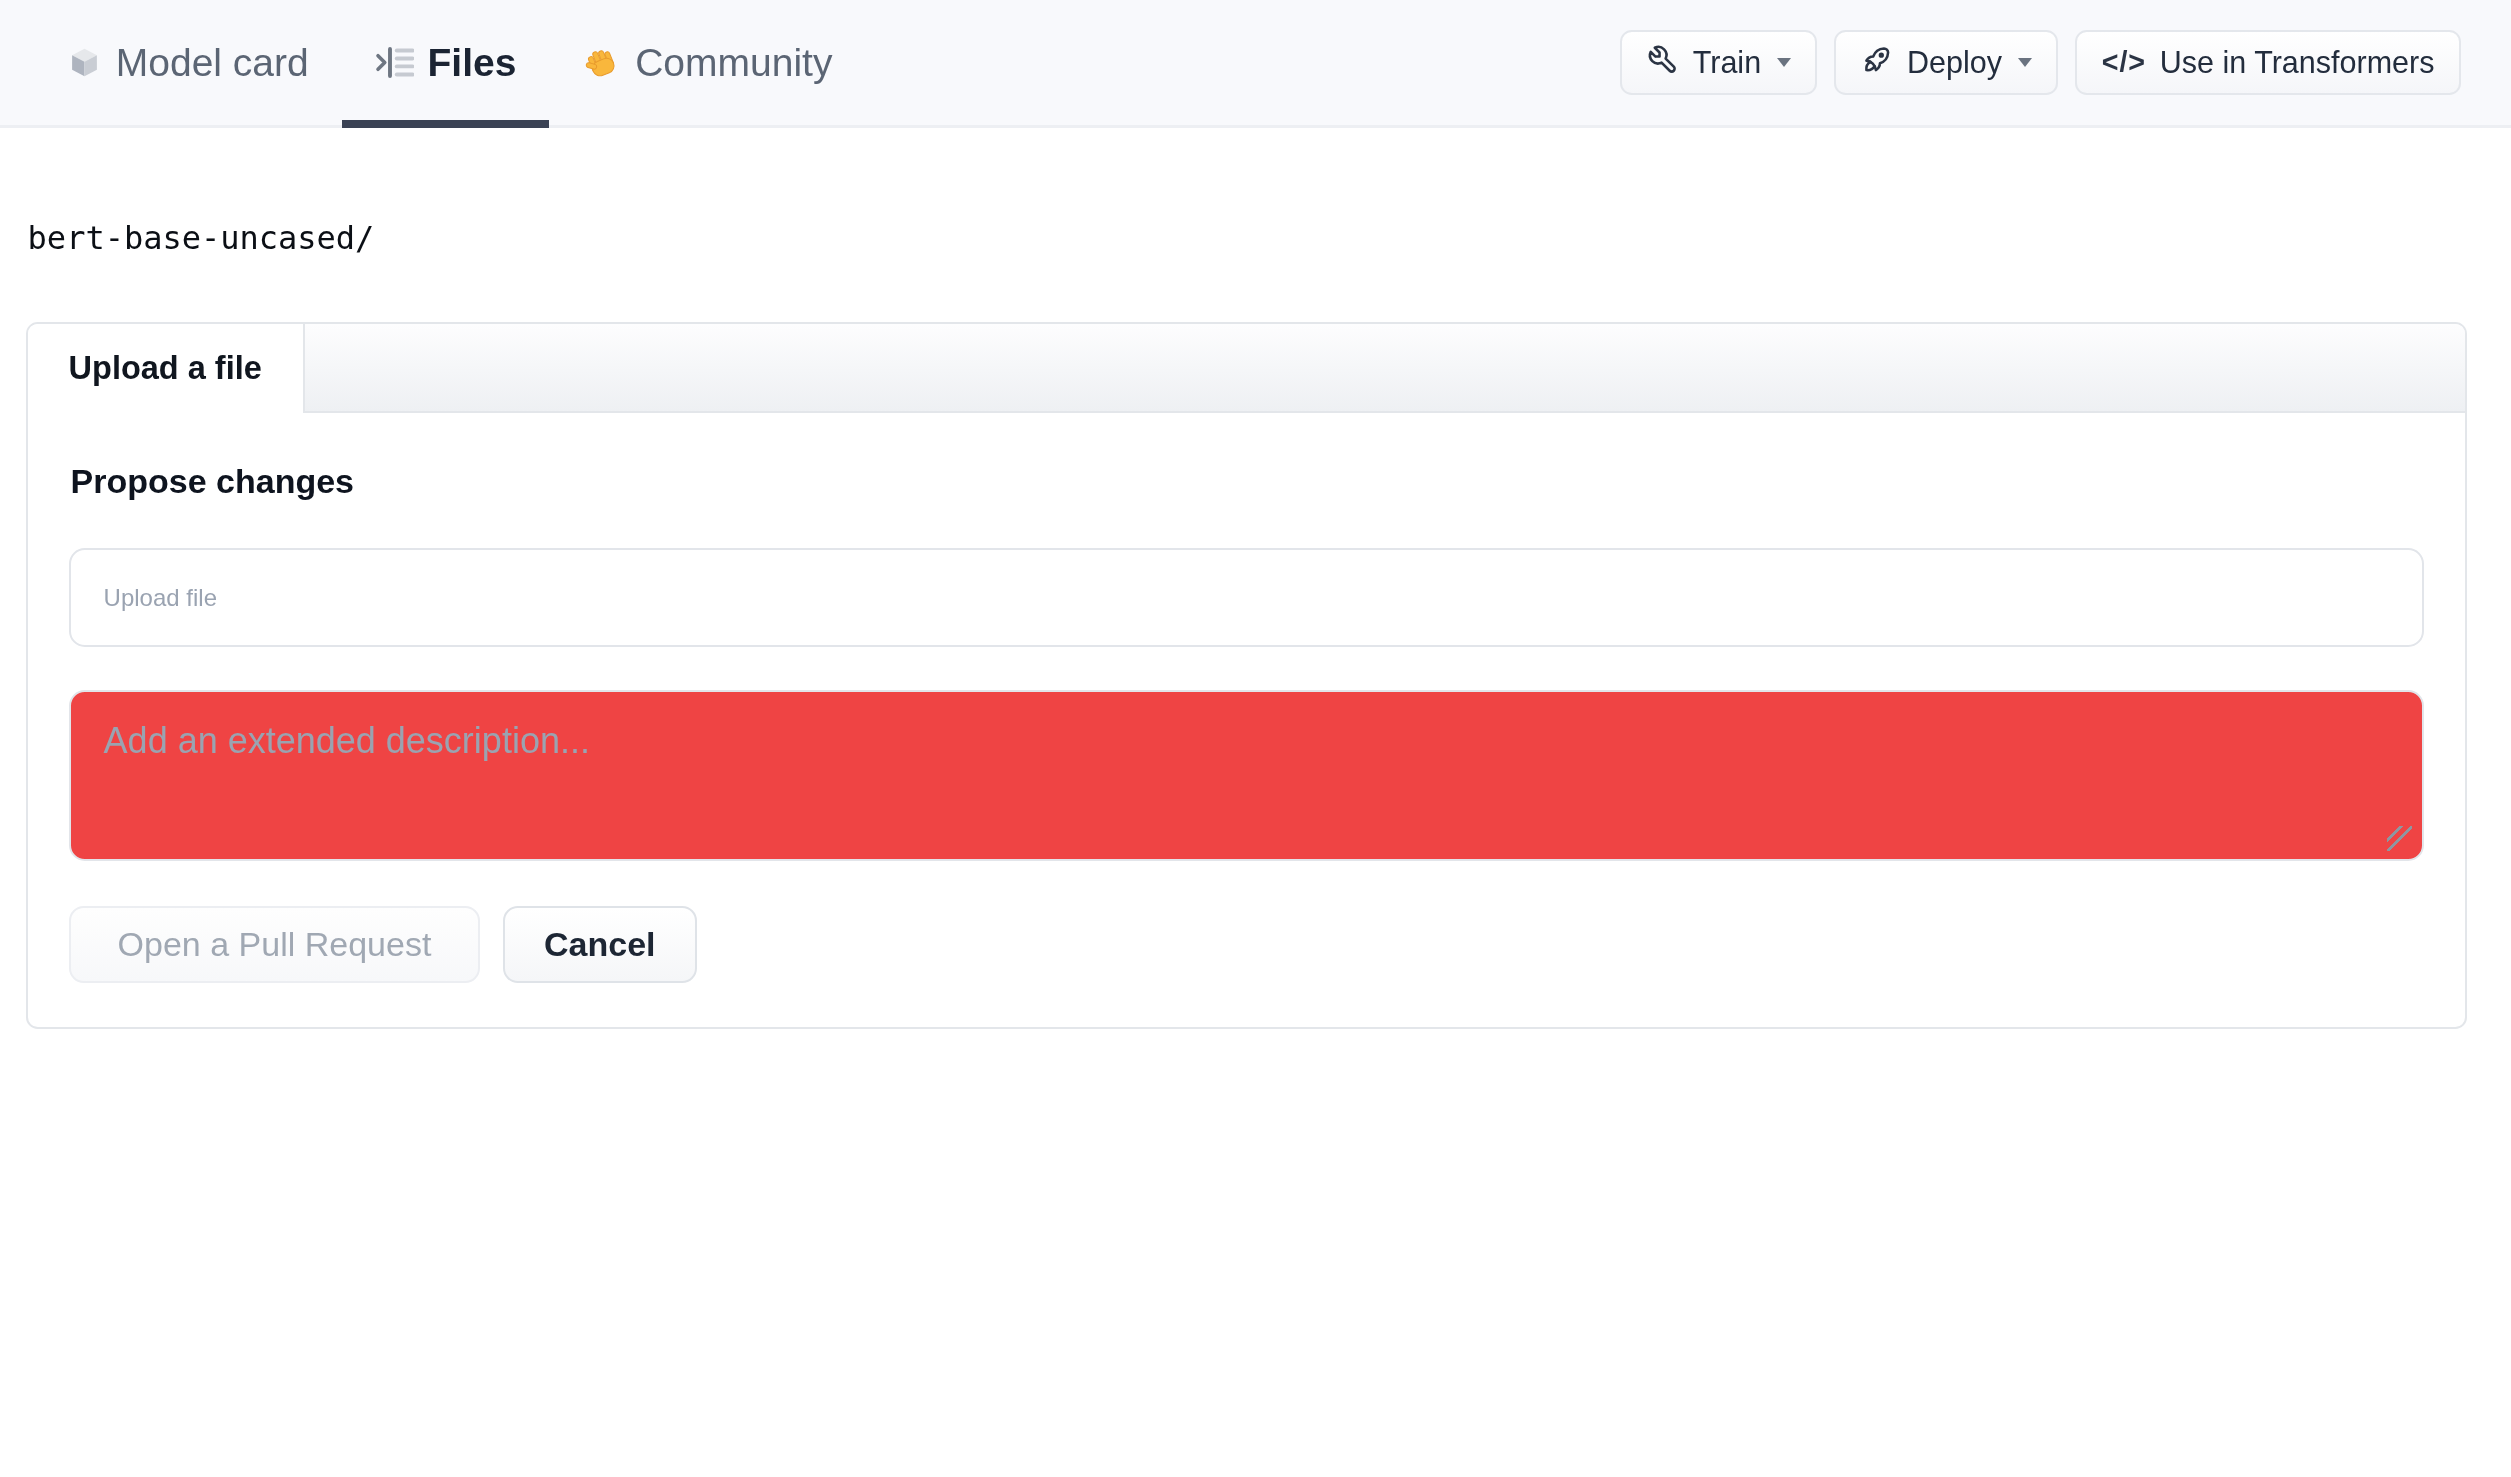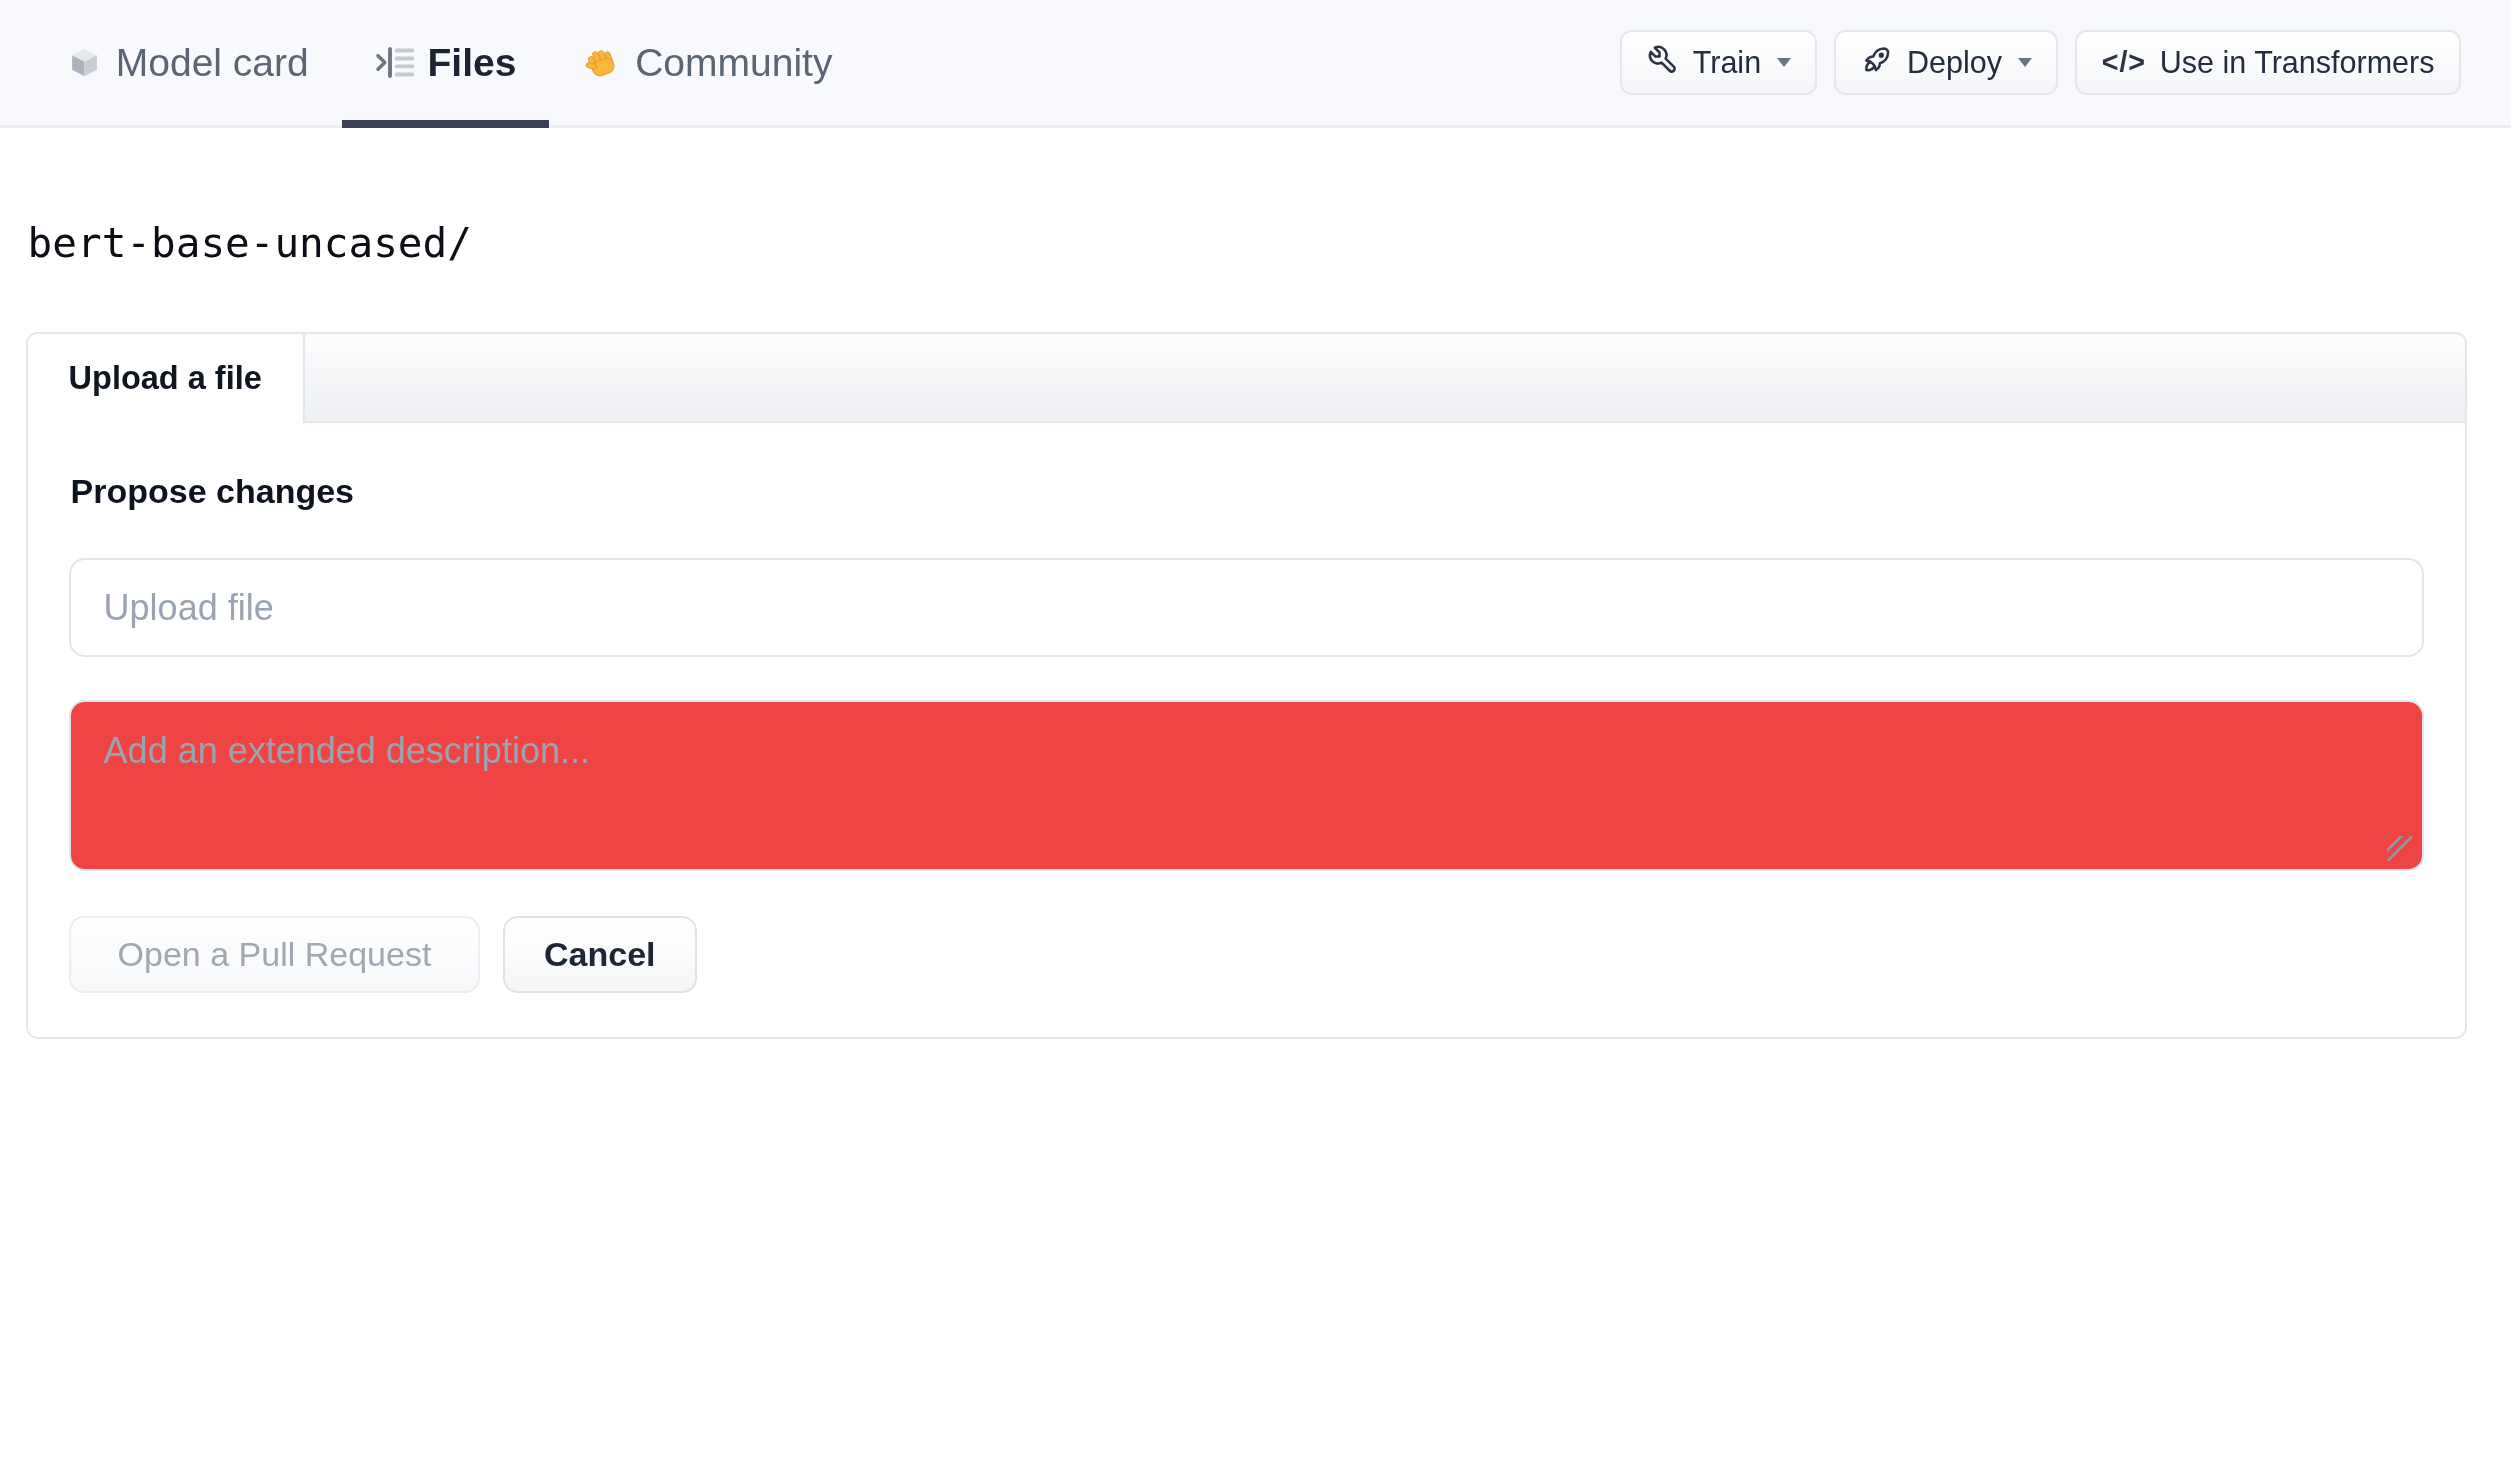--- a/index.html
+++ b/index.html
@@ -32,38 +32,38 @@
   .pill-btn{display:flex;align-items:center;gap:13.8px;height:65px;padding:0 24.6px;
             background:linear-gradient(180deg,#ffffff 0%,#f5f6f9 100%);
             border:2px solid #e4e7ec;border-radius:11.8px;font-size:30.5px;color:#232d3d;
             font-family:"Liberation Sans",sans-serif;cursor:pointer;}
   .caret{width:0;height:0;border-left:7.9px solid transparent;border-right:7.9px solid transparent;
          border-top:9.9px solid #6a7380;margin-left:2px;}
   .code-glyph{font-size:28.6px;font-weight:700;color:#2b3444;letter-spacing:1px;}
 
   
   .main{padding:0 45px 0 25.6px;}
-  .repo-path{font-family:"DejaVu Sans Mono",monospace;font-size:41px;color:#0b0f15;
+  .repo-path{font-family:"DejaVu Sans Mono",monospace;font-size:32px;color:#0b0f15;
              margin:91px 0 0 2px;}
 
   .card{margin-top:65px;border:2px solid var(--border);border-radius:11.8px;overflow:hidden;background:#fff;}
   .tabbar{display:flex;height:89px;border-radius:22px;}
   .tab{background:#fff;border-right:2px solid var(--border);padding:0 41px;display:flex;
        align-items:center;font-size:32.5px;font-weight:700;color:#10161f;cursor:pointer;}
   .tab-filler{flex:1;background:linear-gradient(180deg,#fdfdfe 0%,#eef0f3 100%);
        border-bottom:2px solid var(--border);}
 
   .dropzone{height:387px;display:flex;align-items:center;justify-content:center;
        background:#fff;border-bottom:2px solid var(--border);cursor:pointer;}
   .dropzone-text{font-size:37px;color:#5c6777;}
 
   .propose{padding:49px 41px 44px;}
   .propose h3{font-size:34px;font-weight:700;color:#0e141f;margin:0 0 47px 2px;}
   .text-input{width:100%;height:99px;border:2px solid #e2e5ea;border-radius:15.8px;
-       padding:0 33px;font-size:36px;color:#1b2433;background:#fff;outline:none;
+       padding:0 33px;font-size:24px;color:#1b2433;background:#fff;outline:none;
        font-family:"Liberation Sans",sans-serif;}
   .text-input::placeholder,.text-area::placeholder{color:var(--placeholder);opacity:1;}
   .ta-wrap{position:relative;margin-top:43px;}
   .text-area{width:100%;height:171px;border:2px solid #e2e5ea;border-radius:15.8px;
        padding:27.6px 33px;font-size:36px;color:#1b2433;background:#ef4444;outline:none;
        resize:none;font-family:"Liberation Sans",sans-serif;}
   .grip{position:absolute;right:11.8px;bottom:13.8px;width:25.6px;height:25.6px;cursor:nwse-resize;
        background:
          linear-gradient(135deg,transparent 0 8.9px,#8f96a0 8.9px 11.8px,transparent 11.8px 16.7px,
                          #8f96a0 16.7px 19.7px,transparent 19.7px);}

